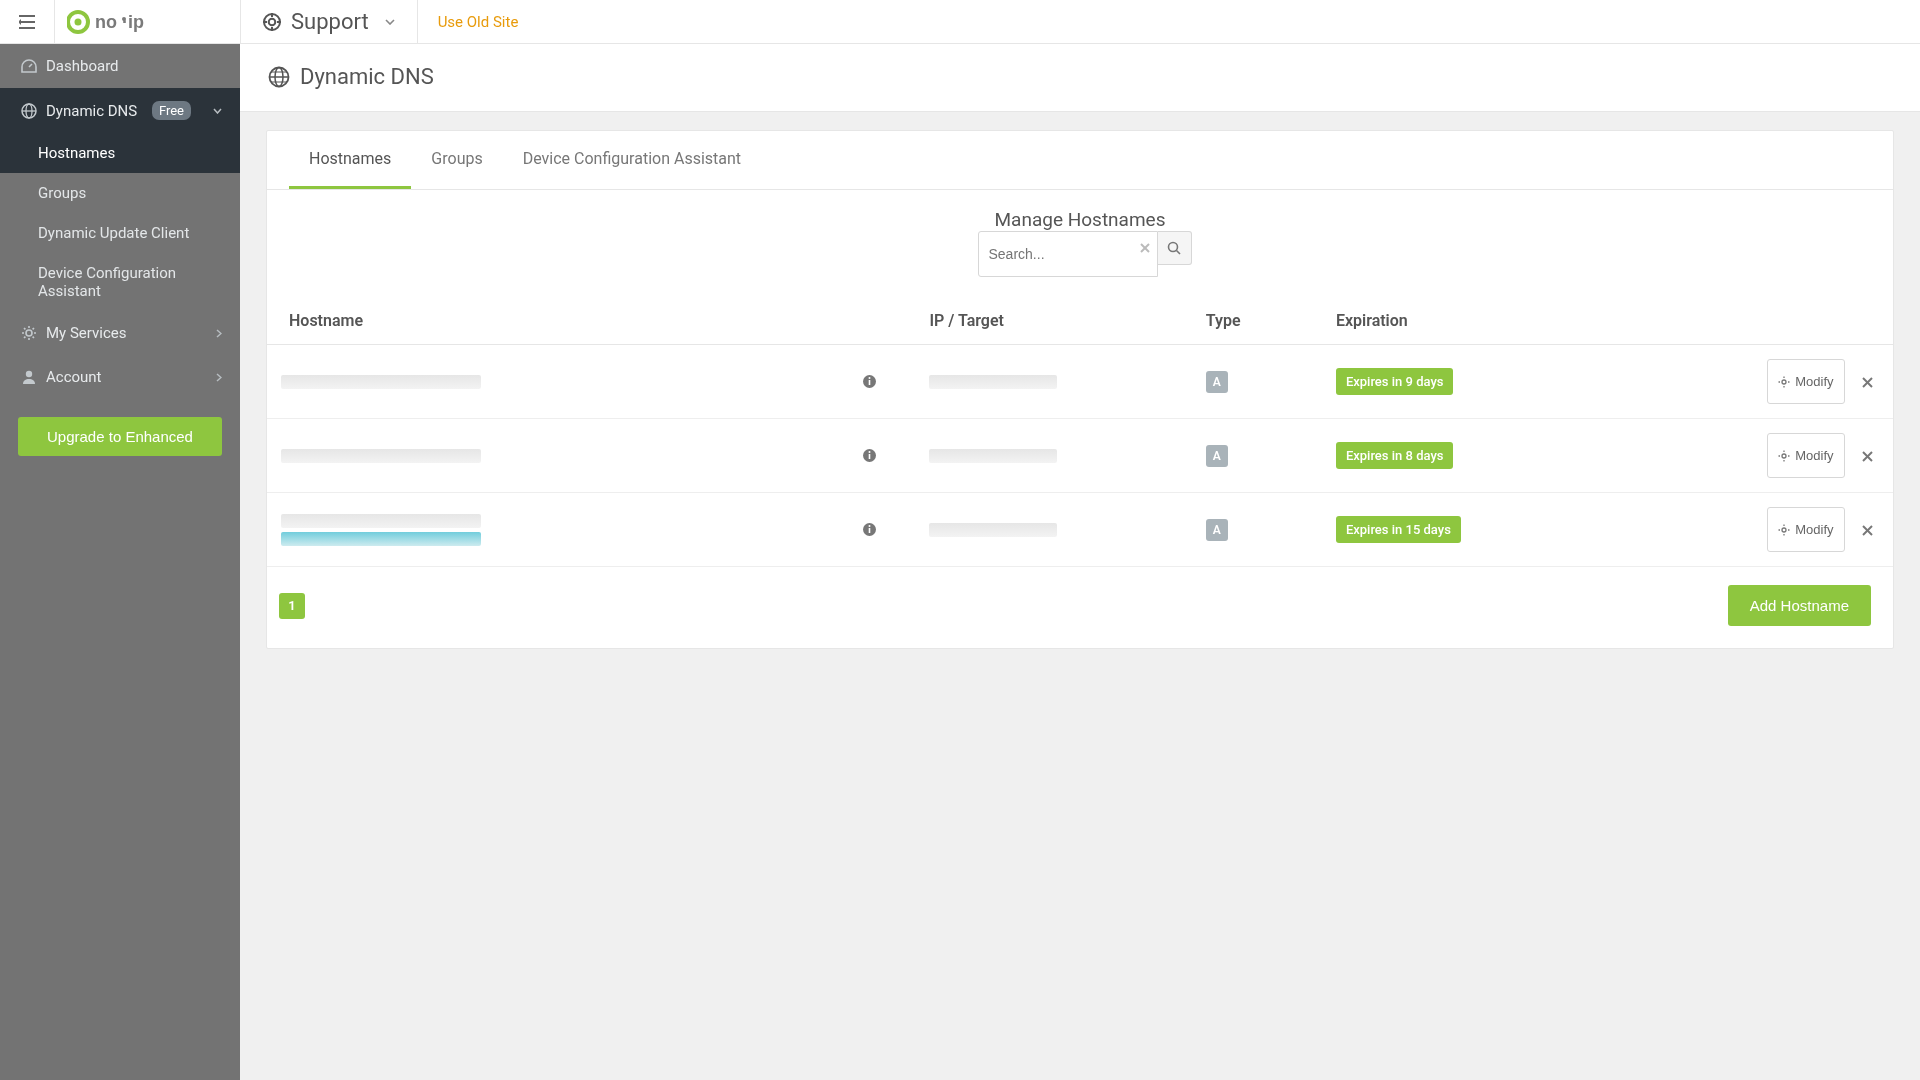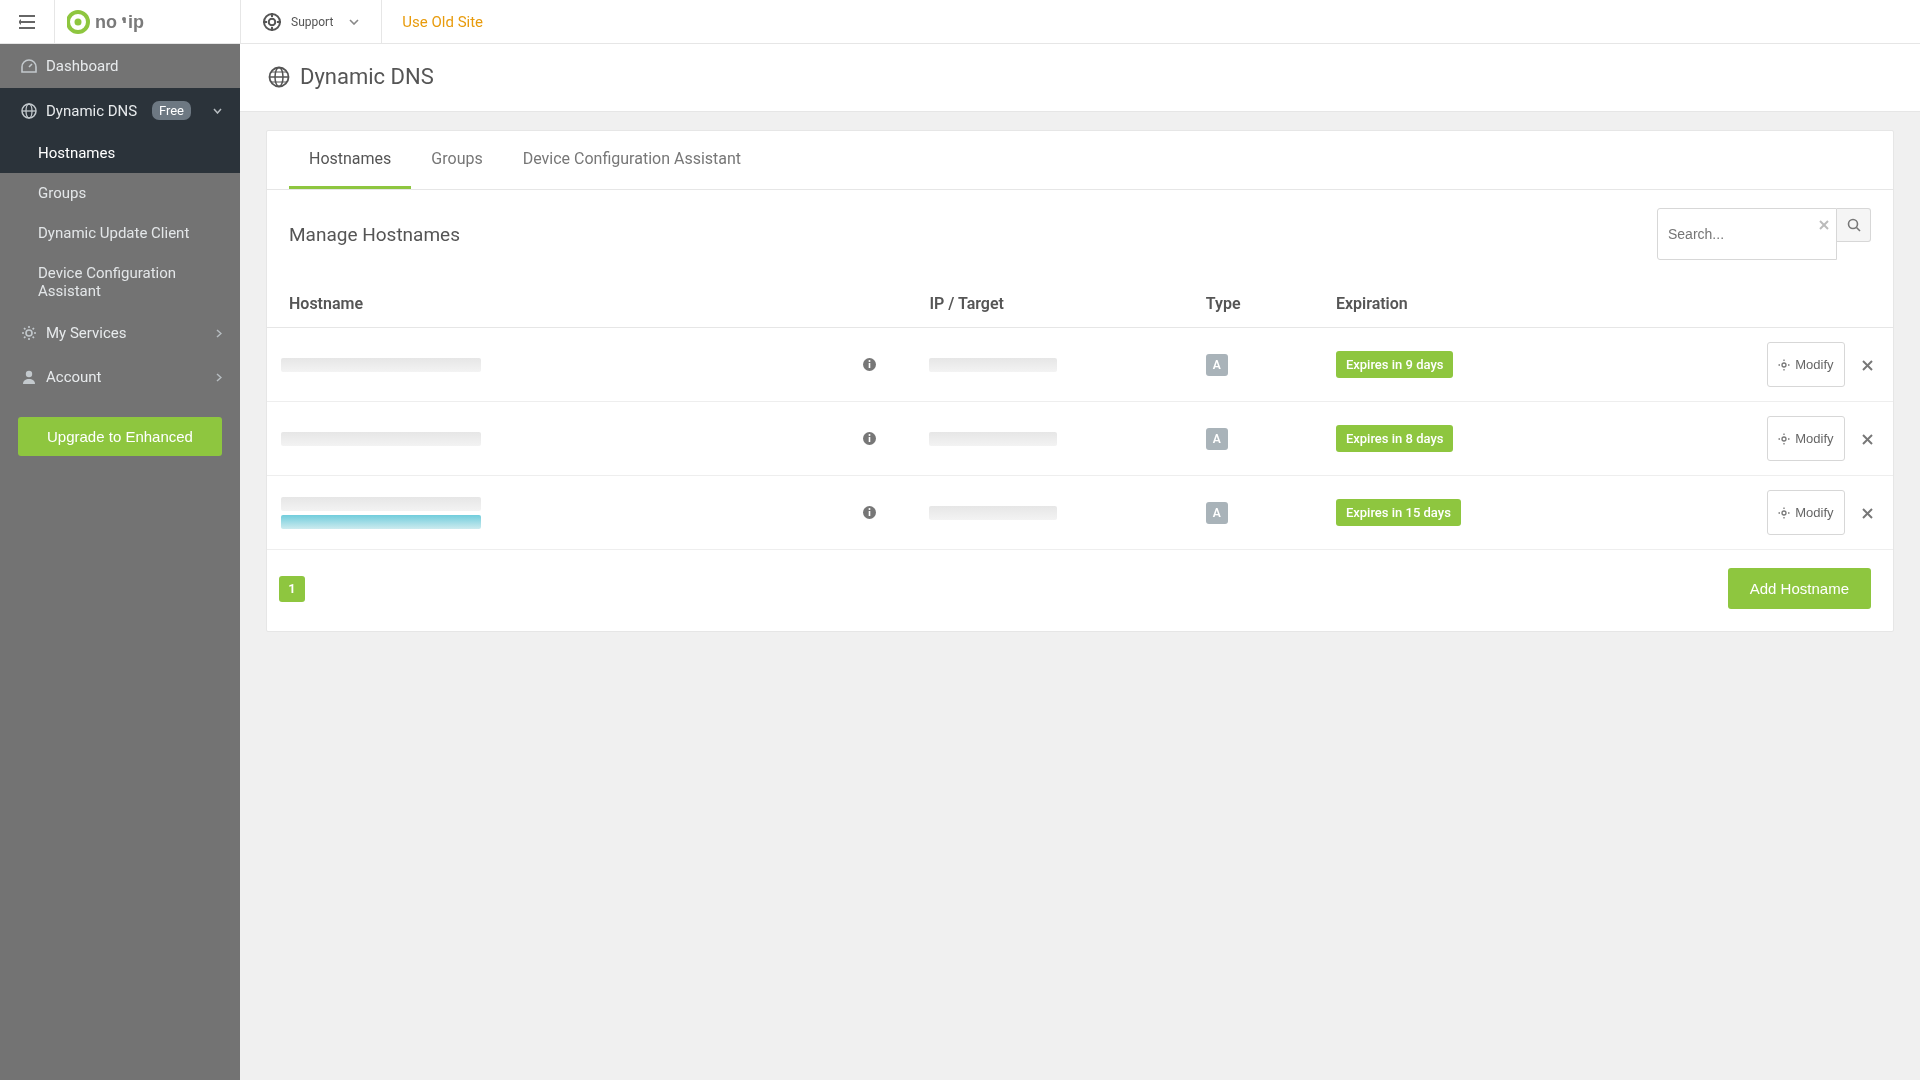--- a/index.html
+++ b/index.html
@@ -2,21 +2,21 @@
 <html><head>
 <meta charset="utf-8">
 <style>
   * { box-sizing: border-box; margin: 0; padding: 0; }
   body { font-family: -apple-system, BlinkMacSystemFont, "Segoe UI", Roboto, "Helvetica Neue", Arial, sans-serif; background: #f0f0f0; font-size: 14px; color: #555; }
   
   
   .topbar { display: flex; align-items: stretch; height: 44px; background: #fff; border-bottom: 1px solid #e6e6e6; }
   .top-hamburger { width: 55px; display: flex; align-items: center; justify-content: center; border-right: 1px solid #e6e6e6; cursor: pointer; color: #666; }
   .top-logo-wrap { width: 185px; display: flex; align-items: center; padding-left: 12px; }
-  .top-support { display: flex; align-items: center; padding: 0 22px; border-left: 1px solid #e6e6e6; border-right: 1px solid #e6e6e6; cursor: pointer; color: #555; font-size: 12px; }
+  .top-support { display: flex; align-items: center; padding: 0 22px; border-left: 1px solid #e6e6e6; border-right: 1px solid #e6e6e6; cursor: pointer; color: #555; font-size: 22px; }
   .top-support .chev { margin-left: 16px; font-size: 11px; color: #888; }
   .top-oldsite { display: flex; align-items: center; padding: 8px 20px; color: #e89b0c; font-size: 15px; cursor: pointer; }
 
   
   .layout { display: flex; height: calc(100vh - 44px); }
   .sidebar { width: 240px; background: #737373; color: #dce0e3; display: flex; flex-direction: column; }
   .nav-item { display: flex; align-items: center; padding: 13px 18px; cursor: pointer; font-size: 15px; color: #e7eaec; }
   .nav-item.active { background: #2b333a; }
   .nav-item .nav-icon { width: 22px; display: inline-flex; align-items: center; justify-content: center; margin-right: 6px; color: #c3c9cd; }
   .nav-item .spacer { flex: 1; }
@@ -32,24 +32,24 @@
   .page-header { background: #fff; padding: 20px 28px 22px; border-bottom: 1px solid #e6e6e6; display: flex; align-items: center; }
   .page-header .ph-icon { color: #555; margin-right: 10px; }
   .page-header h1 { font-size: 22px; font-weight: 400; color: #555; }
 
   .content-card { margin: 18px 26px; background: #fff; border: 1px solid #e6e6e6; border-radius: 2px; }
 
   .tabs { display: flex; border-bottom: 1px solid #e6e6e6; padding: 0 22px; }
   .tab { padding: 18px 20px; font-size: 16px; color: #777; cursor: pointer; border-bottom: 3px solid transparent; }
   .tab.active { color: #555; border-bottom-color: #8ec63f; }
 
-  .card-head { display: flex; align-items: center; padding: 18px 22px 8px; }
+  .card-head { display: flex; align-items: center; padding: 18px 22px 8px; flex-direction: column; }
   .card-head h2 { font-size: 19px; font-weight: 400; color: #555; flex: 1; }
   .search-group { display: flex; }
-  .search-input { height: 52px; width: 180px; border: 1px solid #d7d7d7; border-radius: 3px 0 0 3px; padding: 0 26px 0 10px; font-size: 14px; color: #666; margin-left: 9px; }
+  .search-input { height: 46px; width: 180px; border: 1px solid #d7d7d7; border-radius: 3px 0 0 3px; padding: 0 26px 0 10px; font-size: 14px; color: #666; margin-left: 9px; }
   .search-clear { position: relative; margin-left: -26px; width: 26px; height: 34px; display: flex; align-items: center; justify-content: center; color: #bbb; cursor: pointer; background: transparent; border: none; }
   .search-btn { height: 34px; width: 34px; border: 1px solid #d7d7d7; border-left: none; border-radius: 0 3px 3px 0; background: #f5f5f5; color: #777; cursor: pointer; display: flex; align-items: center; justify-content: center; }
 
   table.host-table { width: 100%; border-collapse: collapse; margin-top: 12px; }
   .host-table th { text-align: left; padding: 14px 12px; font-size: 16px; font-weight: 600; color: #555; border-bottom: 1px solid #e6e6e6; }
   .host-table th:first-child { padding-left: 22px; }
   .host-table td { padding: 14px 12px; border-bottom: 1px solid #eee; vertical-align: middle; }
   .host-table td:first-child { padding-left: 14px; }
 
   .redacted { height: 14px; background: linear-gradient(180deg,#e6e6e6,#f3f3f3); border-radius: 2px; }

